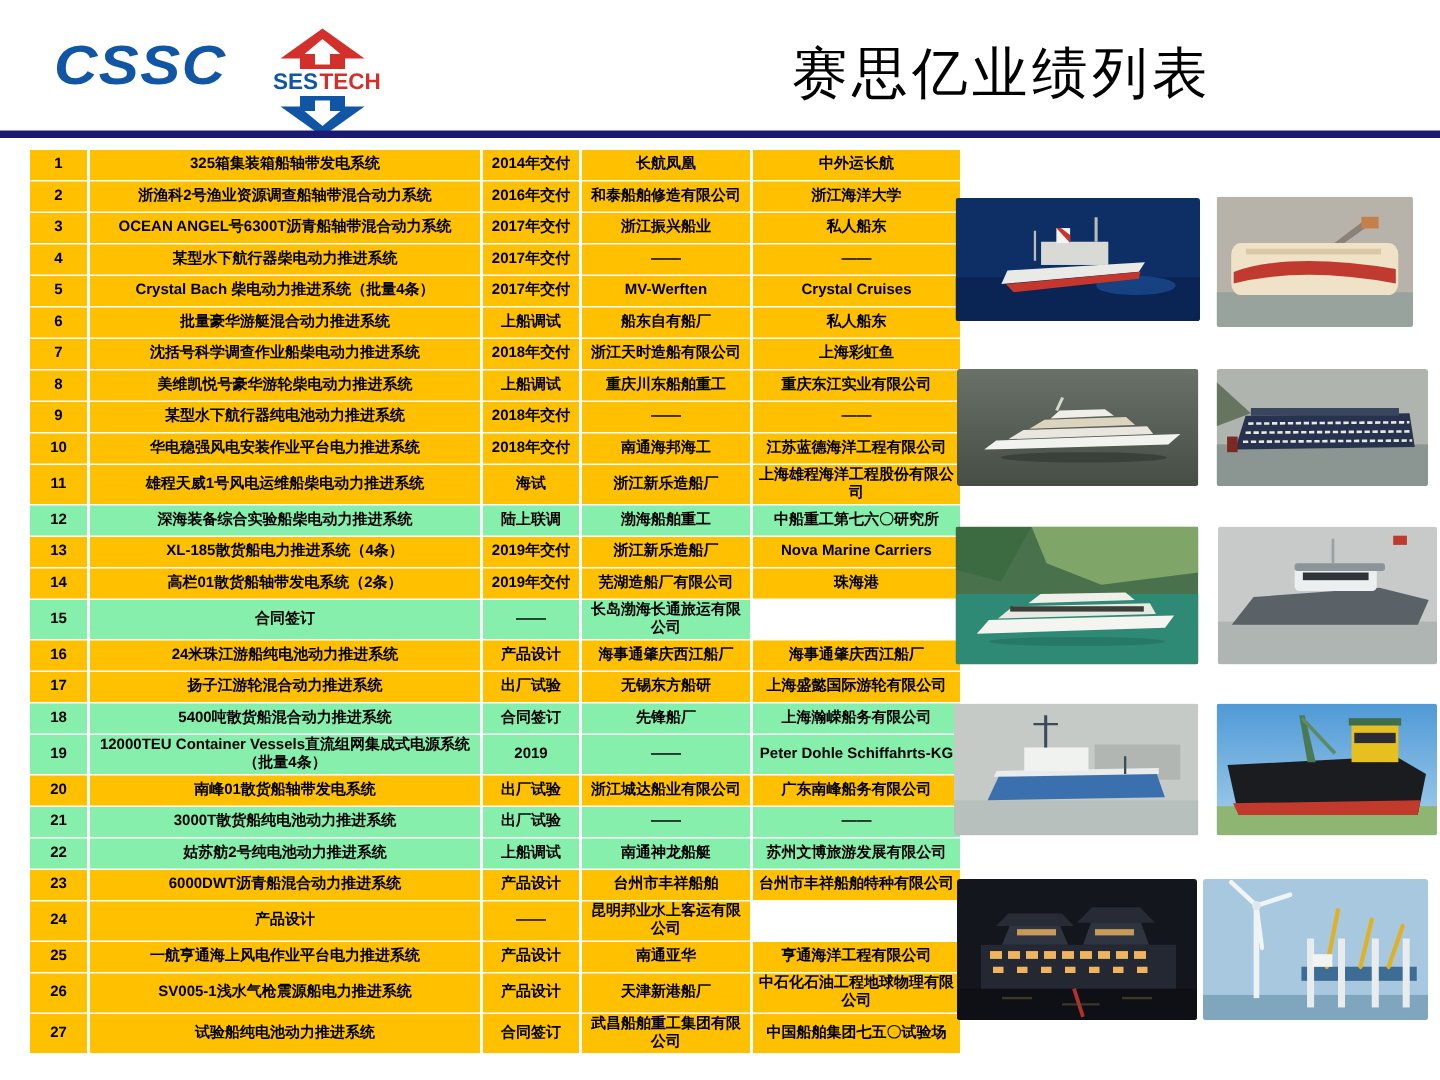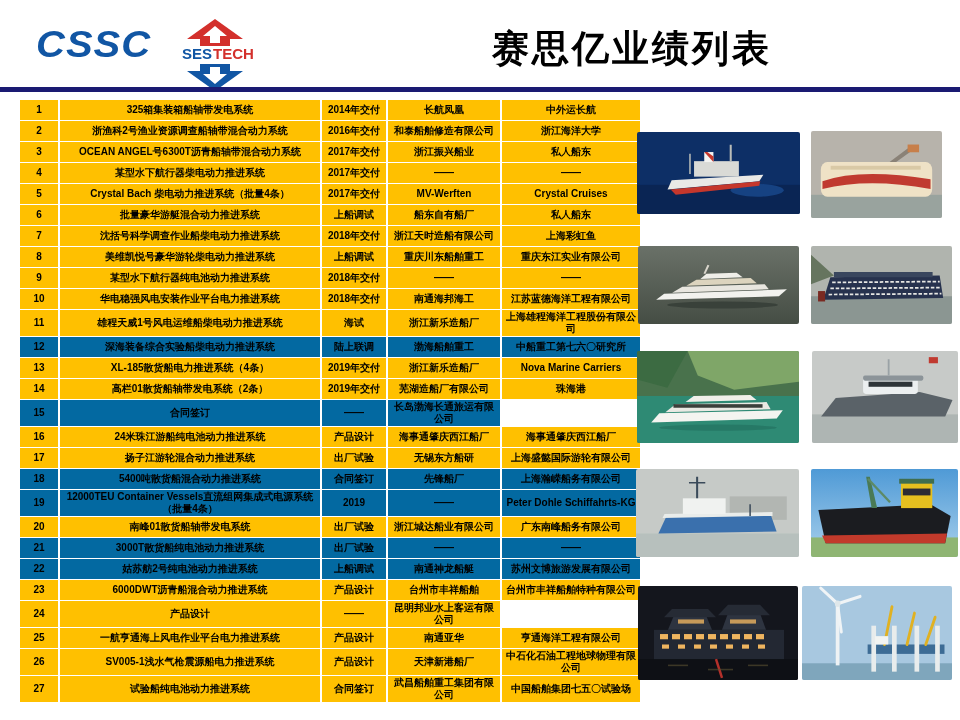--- a/index.html
+++ b/index.html
@@ -7,39 +7,39 @@
     width:960px;height:720px;position:relative;overflow:hidden;background:#ffffff;
     font-family:"Liberation Sans","DejaVu Sans",sans-serif;color:#000;
   }
   
   .cssc-logo{
     position:absolute;left:36px;top:22px;font-size:40px;font-weight:900;font-style:italic;
     color:#1156A4;letter-spacing:1px;transform:scaleY(.92);
   }
   .sestech-logo{position:absolute;left:170px;top:18px;width:90px;height:74px;}
   .page-title{
-    position:absolute;left:492px;top:24px;width:316px;text-align:left;
-    font-size:37px;font-weight:700;letter-spacing:3px;white-space:nowrap;
+    position:absolute;left:492px;top:24px;width:316px;text-align:right;
+    font-size:37px;font-weight:400;letter-spacing:3px;white-space:nowrap;
   }
   .divider{position:absolute;left:0;top:87px;width:960px;height:5px;background:#1A1A72;}
   
   .perf-table{
     position:absolute;left:20px;top:100px;width:622px;
     display:flex;flex-direction:column;row-gap:1px;background:#fff;
   }
   .tr{
     display:grid;grid-template-columns:38px 260px 64px 112px 138px;column-gap:2px;
     min-height:20px;
   }
   .td{
     background:#FFC000;display:flex;align-items:center;justify-content:center;
     text-align:center;font-size:10px;font-weight:bold;line-height:1.2;
     padding:1px 2px;box-sizing:border-box;
   }
-  .tr.white .td{background:#0369a1;}
+  .tr.white .td{background:#86efac;}
   
   .photo{position:absolute;overflow:hidden;border-radius:2px;}
   .photo svg{display:block;width:100%;height:100%;}
   #photoA{left:637px;top:132px;width:163px;height:82px;}
   #photoB{left:811px;top:131px;width:131px;height:87px;}
   #photoC{left:638px;top:246px;width:161px;height:78px;}
   #photoD{left:811px;top:246px;width:141px;height:78px;}
   #photoE{left:637px;top:351px;width:162px;height:92px;}
   #photoF{left:812px;top:351px;width:146px;height:92px;}
   #photoG{left:636px;top:469px;width:163px;height:88px;}

